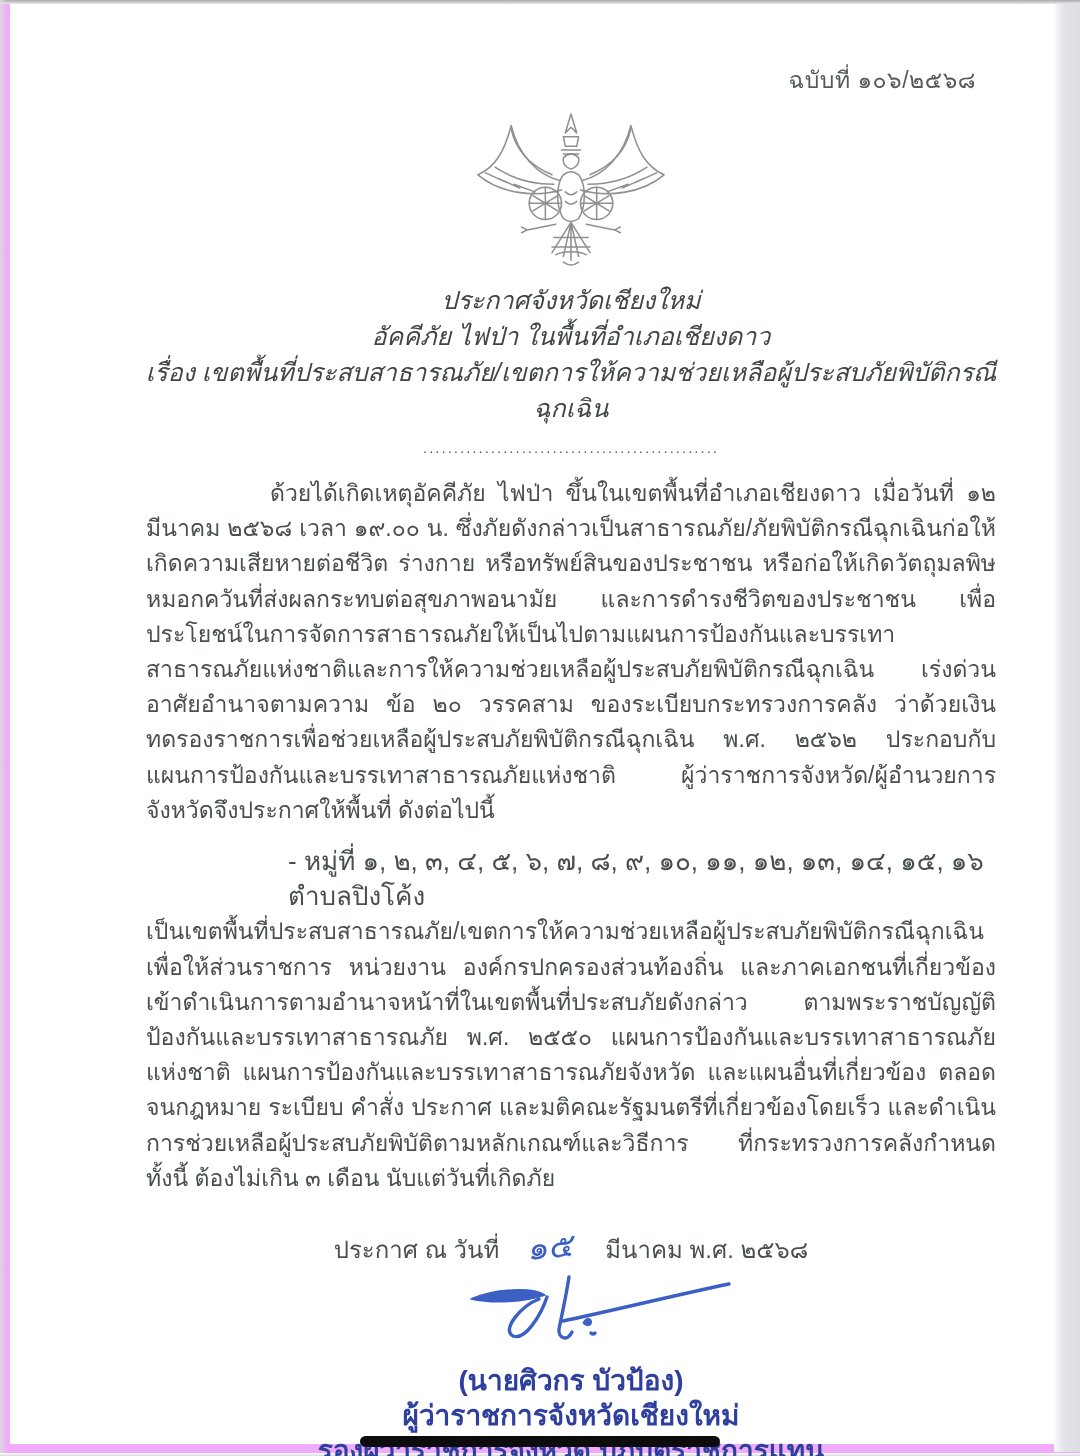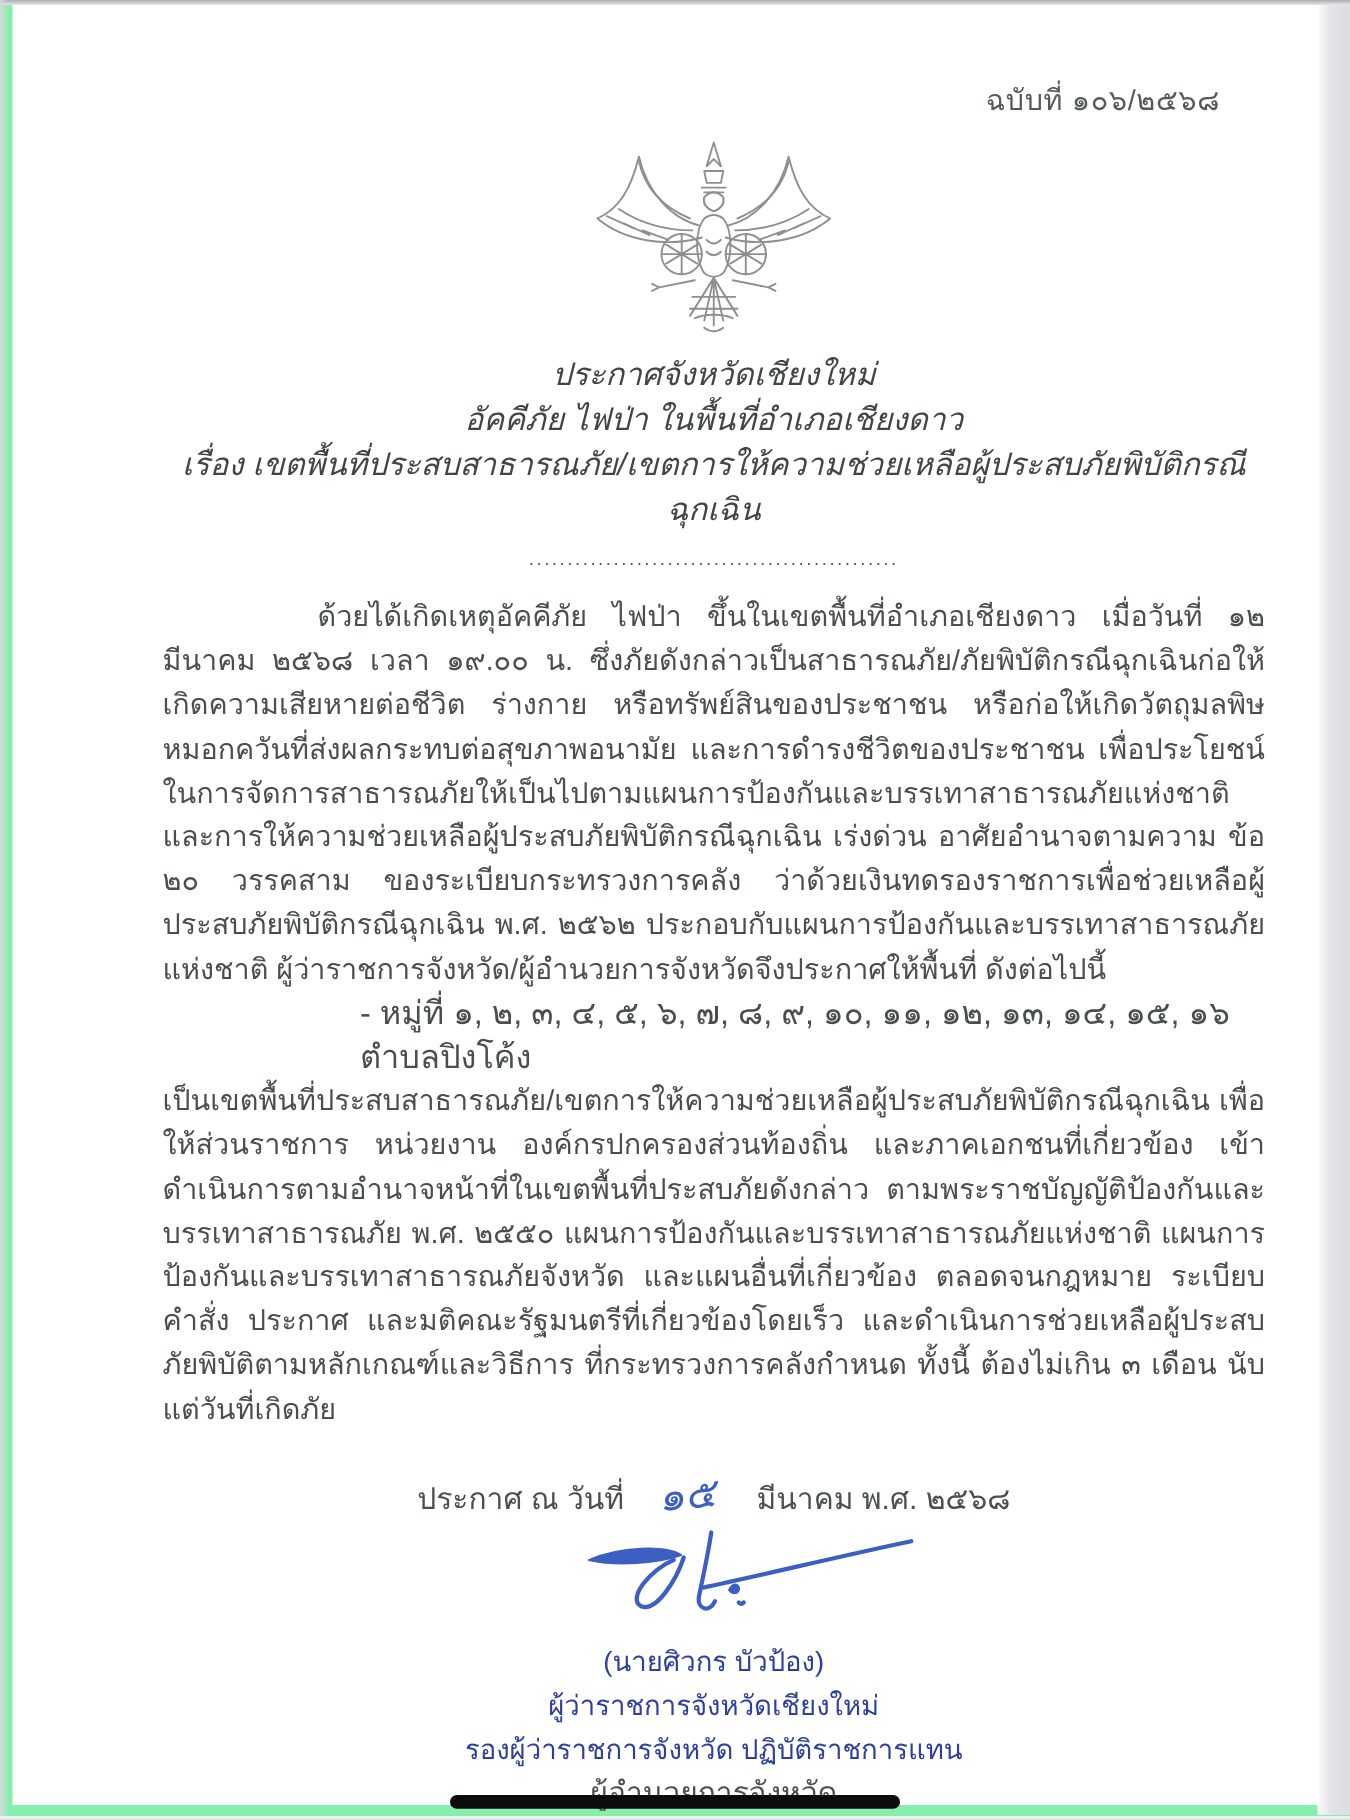--- a/index.html
+++ b/index.html
@@ -3,51 +3,51 @@
 <meta charset="utf-8">
 <style>
   html,body{margin:0;padding:0;}
   body{
     width:1080px;height:1456px;
     background:#ffffff;
     font-family:"Liberation Sans","DejaVu Sans",sans-serif;
     position:relative;overflow:hidden;
     color:#49504c;
   }
-  .screen{position:absolute;inset:0;background:#86efac;}
+  .screen{position:absolute;inset:0;background:#f0abfc;}
   
   .edge-top{position:absolute;top:0;left:0;width:1080px;height:4px;
     background:linear-gradient(#ababaf,#e8e8ea);}
   .edge-left{position:absolute;top:0;left:0;width:7px;height:1456px;
     background:linear-gradient(90deg,#d8d8dc,rgba(255,255,255,0));}
   .scroll-strip{position:absolute;top:4px;right:0;width:26px;height:1448px;
     background:linear-gradient(90deg,#fbfbfc,#e3e3e9 40%,#dcdce2);}
   .edge-bottom{position:absolute;bottom:0;left:0;width:1080px;height:3px;
     background:linear-gradient(#ffffff,#d9d9dd);}
   
   .sheet{position:absolute;top:4px;left:10px;width:1045px;height:1440px;background:#ffffff;}
   .content{position:absolute;left:120px;top:0;width:882px;}
   .doc-number{margin-top:58px;text-align:right;padding-right:36px;
     font-size:23px;color:#555c58;letter-spacing:.5px;}
   .emblem-wrap{margin-top:10px;text-align:center;height:168px;}
   .title{ text-align:center;font-size:25px;line-height:36px;color:#404743;font-style:italic;}
   .title-block{margin-top:6px;}
   .divider{ text-align:center;font-size:15px;letter-spacing:2px;color:#565b58;
     margin-top:14px;line-height:16px;}
-  .para{font-size:23px;line-height:35.2px;text-align:justify;color:#49504c;margin:0;}
+  .para{font-size:23px;line-height:35.2px;text-align:justify;color:#49504c;margin:16px;}
   .p1{margin-top:20px;text-indent:124px;}
   .list-item{font-size:26px;line-height:35.2px;color:#49504c;padding-left:158px;}
   .p2{margin-top:0;}
   .date-row{margin-top:34px;display:flex;align-items:baseline;justify-content:center;
     font-size:24px;color:#4a514d;column-gap:30px;}
   .hand-day{color:#3c5fc4;font-size:33px;line-height:28px;
     transform:skewX(-10deg) rotate(-5deg);display:inline-block;
     font-family:"DejaVu Serif","Liberation Serif",serif;}
   .sig-wrap{text-align:center;margin-top:2px;height:92px;padding-left:40px;}
-  .stamp{ text-align:center;font-size:22px;line-height:35px;font-weight:normal;color:#2e3f9d;}
+  .stamp{ text-align:center;font-size:28px;line-height:35px;font-weight:bold;color:#2e3f9d;}
   .stamp-name{margin-top:0;}
   .plain-line{text-align:center;font-size:24px;line-height:35px;color:#4a514d;}
   .home-indicator{position:absolute;left:360px;bottom:9px;width:360px;height:11px;
     border-radius:6px;background:#0c0c0c;}
 </style>
 </head>
 <body>
 
 <div class="screen">
   <div class="edge-top"></div>

